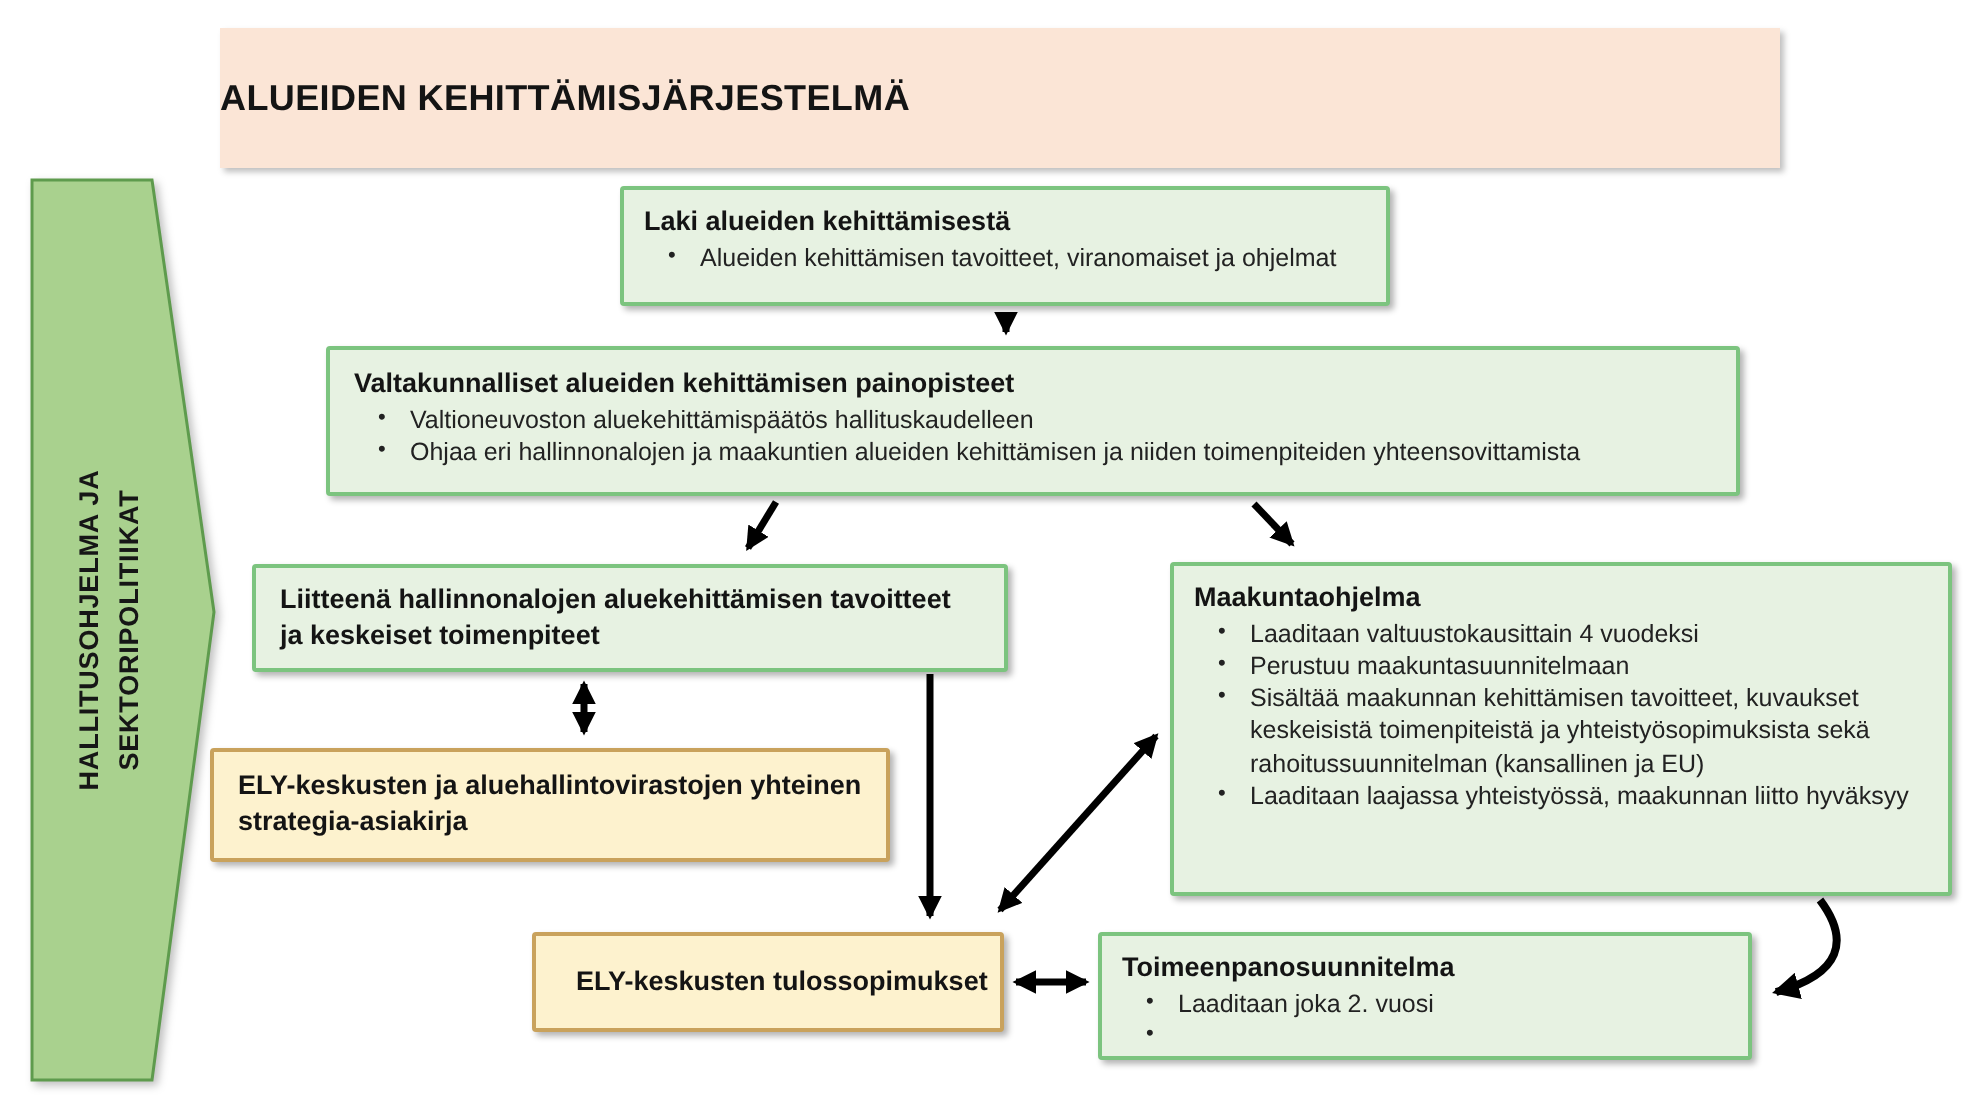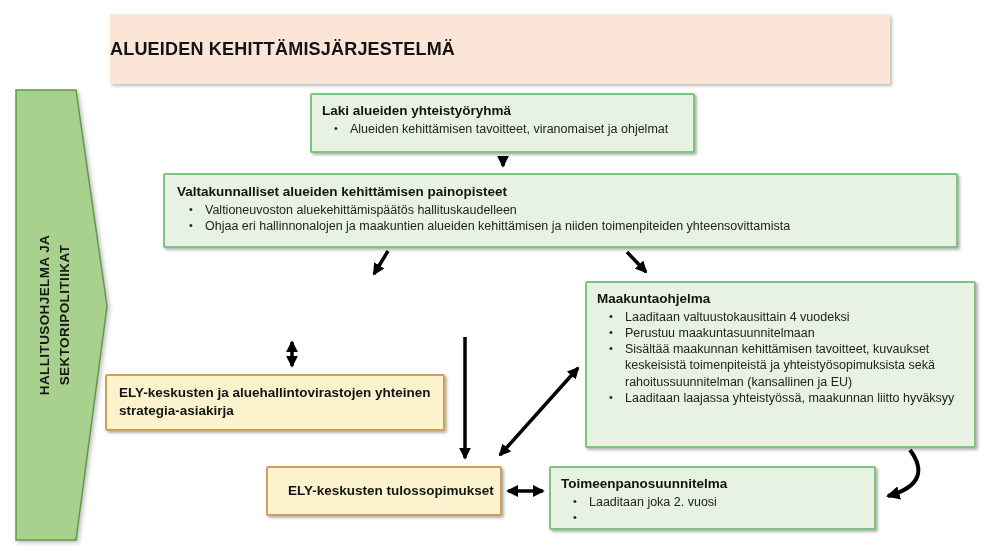--- a/index.html
+++ b/index.html
@@ -41,21 +41,21 @@
     box-sizing:border-box;
   }
   .green{background:var(--green-fill);border-color:var(--green-border);}
   .tan{background:var(--tan-fill);border-color:var(--tan-border);}
   .box-title{font-weight:bold;font-size:13.5px;line-height:1.3;color:#141414;}
   ul.bullets{list-style:none;margin:1px 0 0 0;padding:0;}
   ul.bullets li{display:flex;font-size:12.5px;line-height:1.3;color:#222;}
   ul.bullets .b{flex:none;width:16px;margin-left:12px;font-size:11px;}
 
   #box-laki{left:310px;top:93px;width:385px;height:60px;padding:7px 10px;}
-  #box-valta{left:163px;top:173px;width:795px;height:75px;padding:8px 12px;}
+  #box-valta{left:163px;top:173px;width:707px;height:75px;padding:8px 12px;}
   #box-liitteena{left:126px;top:282px;width:378px;height:54px;padding:7px 12px;}
   #box-ely-strategia{left:105px;top:374px;width:340px;height:57px;padding:8px 12px;}
   #box-maakunta{left:585px;top:281px;width:391px;height:167px;padding:7px 10px;}
   #box-ely-tulos{left:266px;top:466px;width:236px;height:50px;padding:0 0 0 20px;display:flex;align-items:center;text-align:center;}
   #box-toimeenpano{left:549px;top:466px;width:327px;height:64px;padding:7px 10px;}
 
   #flow-arrows{position:absolute;left:0;top:0;pointer-events:none;}
 </style>
 </head>
 <body>
@@ -70,21 +70,21 @@
     <svg width="100" height="454" viewBox="0 0 100 454">
       <polygon points="6,2 66,2 97,218 66,452 6,452" fill="#A9D18E" stroke="#5E9B4D" stroke-width="1.5"></polygon>
     </svg>
     <div class="side-text">
       <span>HALLITUSOHJELMA JA</span>
       <span>SEKTORIPOLITIIKAT</span>
     </div>
   </div>
 
   <div id="box-laki" class="box green">
-    <div class="box-title">Laki alueiden yhteistyöryhmä</div>
+    <div class="box-title">Laki alueiden kehittämisestä</div>
     <ul class="bullets">
       <li>
           <span class="b">•</span>
           <span>Alueiden kehittämisen tavoitteet, viranomaiset ja ohjelmat</span>
         </li>
     </ul>
   </div>
 
   <div id="box-valta" class="box green">
     <div class="box-title">Valtakunnalliset alueiden kehittämisen painopisteet</div>
@@ -93,20 +93,23 @@
           <span class="b">•</span>
           <span>Valtioneuvoston aluekehittämispäätös hallituskaudelleen</span>
         </li>
       <li>
           <span class="b">•</span>
           <span>Ohjaa eri hallinnonalojen ja maakuntien alueiden kehittämisen ja niiden toimenpiteiden yhteensovittamista</span>
         </li>
     </ul>
   </div>
 
+  <div id="box-liitteena" class="box green">
+    <div class="box-title">Liitteenä hallinnonalojen aluekehittämisen tavoitteet ja keskeiset toimenpiteet</div>
+  </div>
 
   <div id="box-ely-strategia" class="box tan">
     <div class="box-title">ELY-keskusten ja aluehallintovirastojen yhteinen strategia-asiakirja</div>
   </div>
 
   <div id="box-maakunta" class="box green">
     <div class="box-title">Maakuntaohjelma</div>
     <ul class="bullets">
       <li>
           <span class="b">•</span>

